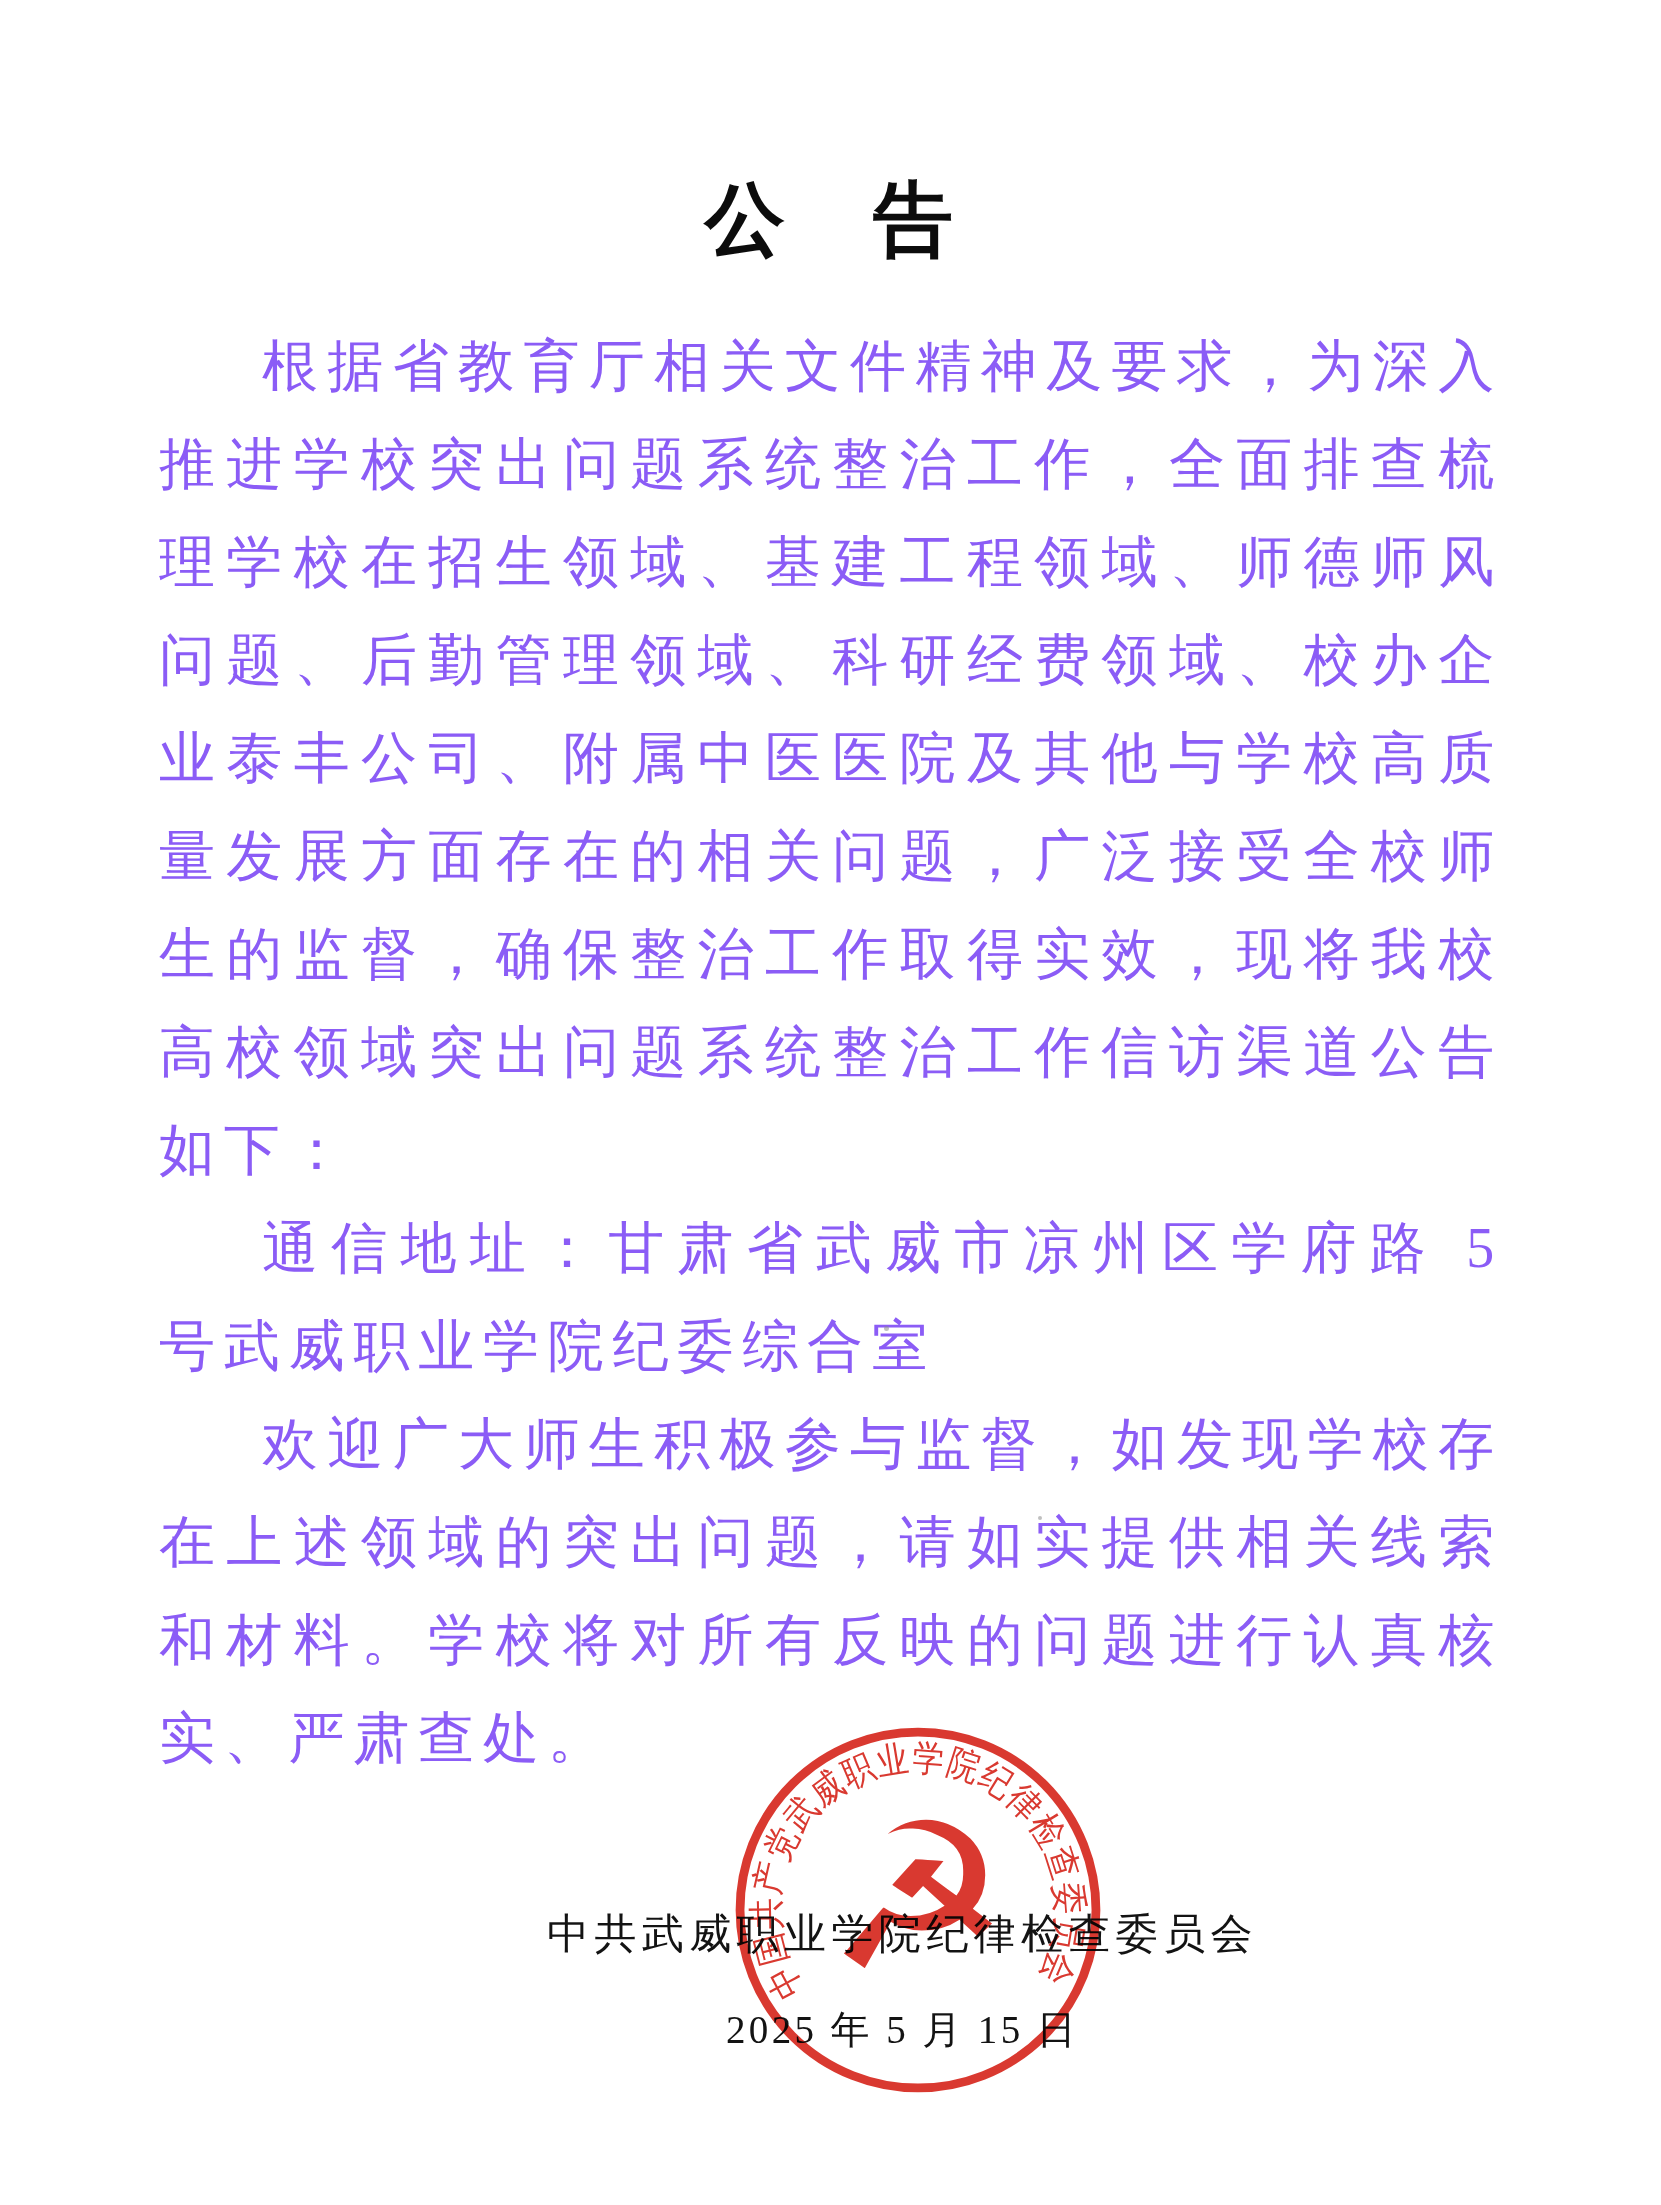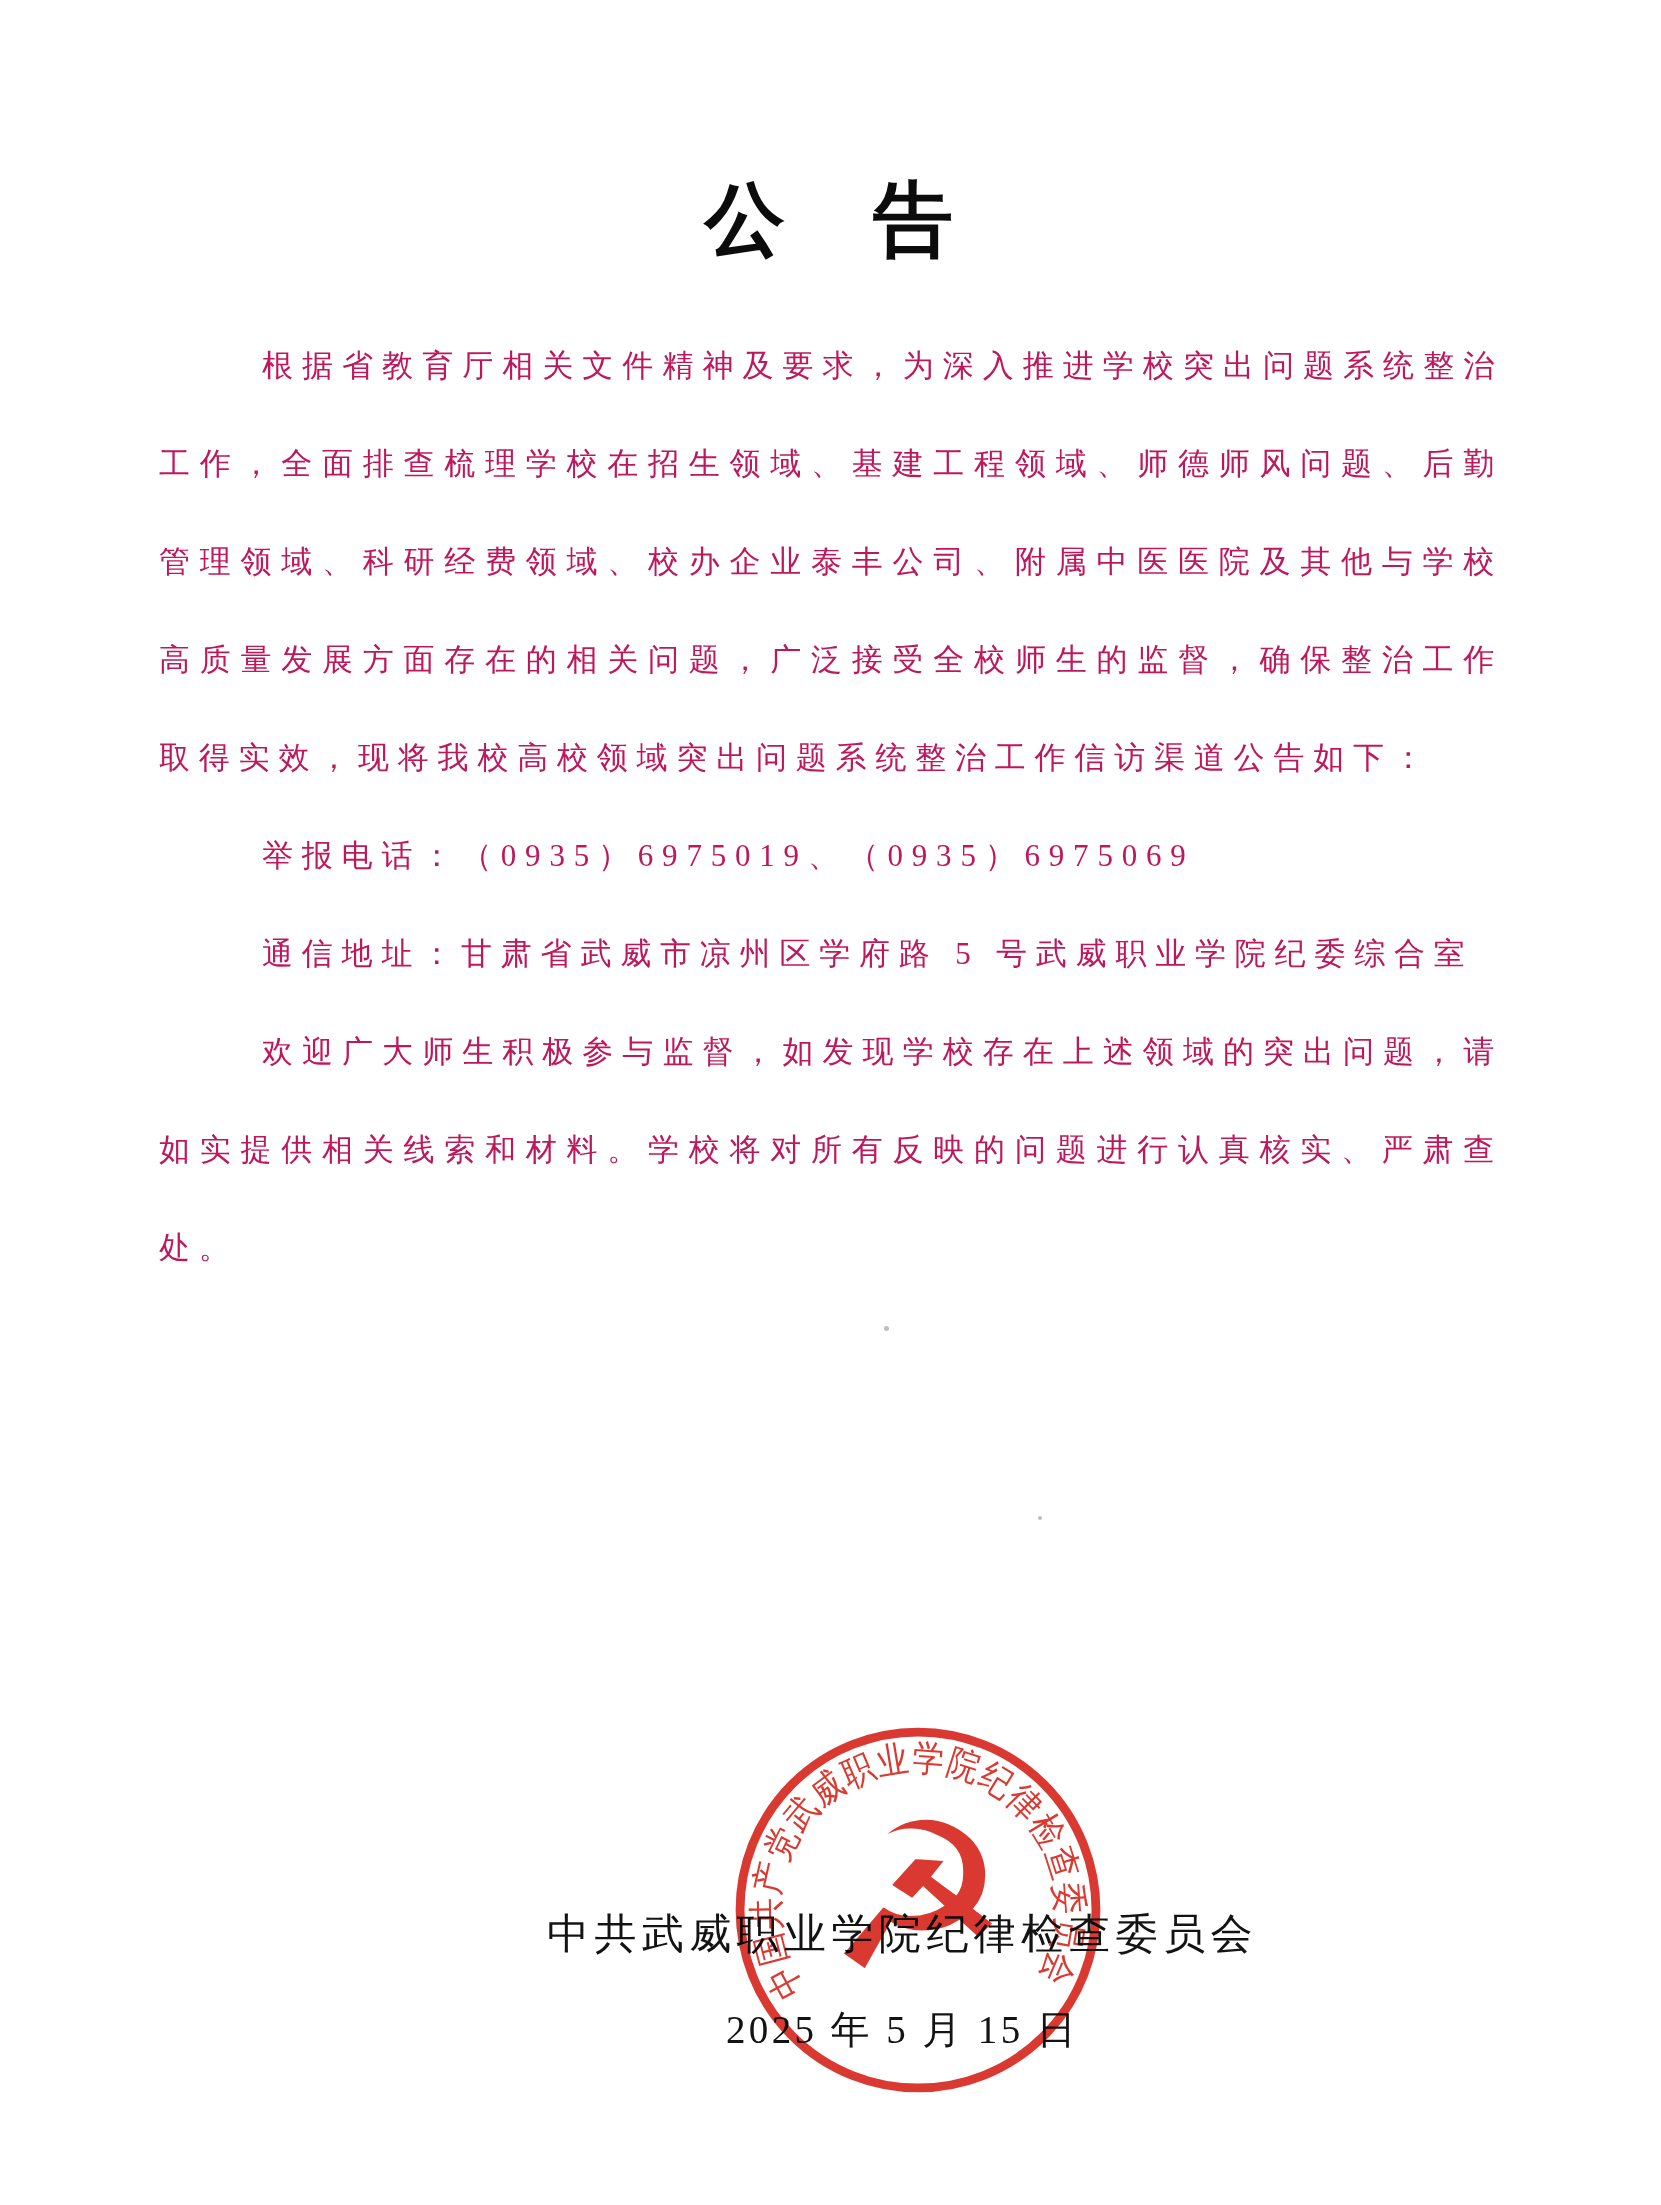--- a/index.html
+++ b/index.html
@@ -21,27 +21,27 @@
     text-align:center;
     font-size:80px;
     line-height:95px;
     font-weight:700;
     color:#0c0c0c;
     letter-spacing:4.1px;
   }
   .body-text{margin-top:49px;}
   .body-text p{
     margin:0;
-    font-size:31px;
+    font-size:56px;
     line-height:98px;
     letter-spacing:8.8px;
     text-align:justify;
     text-justify:inter-character;
     text-indent:103px;
-    color:#be185d;
+    color:#8b5cf6;
   }
   .sig-block{
     position:absolute;
     top:1885px;
     right:403px;
     text-align:center;
   }
   .sig-org{
     margin:0;
     font-size:42px;
@@ -79,21 +79,20 @@
 </head>
 <body>
 
 <div class="page">
 
   <div class="content">
     <h1 class="title">公　告</h1>
 
     <div class="body-text">
       <p>根据省教育厅相关文件精神及要求，为深入推进学校突出问题系统整治工作，全面排查梳理学校在招生领域、基建工程领域、师德师风问题、后勤管理领域、科研经费领域、校办企业泰丰公司、附属中医医院及其他与学校高质量发展方面存在的相关问题，广泛接受全校师生的监督，确保整治工作取得实效，现将我校高校领域突出问题系统整治工作信访渠道公告如下：</p>
-      <p>举报电话：（0935）6975019、（0935）6975069</p>
       <p>通信地址：甘肃省武威市凉州区学府路 5 号武威职业学院纪委综合室</p>
       <p>欢迎广大师生积极参与监督，如发现学校存在上述领域的突出问题，请如实提供相关线索和材料。学校将对所有反映的问题进行认真核实、严肃查处。</p>
     </div>
   </div>
 
   <div class="sig-block">
     <p class="sig-org">中共武威职业学院纪律检查委员会</p>
     <p class="sig-date">2025 年 5 月 15 日</p>
   </div>
 

